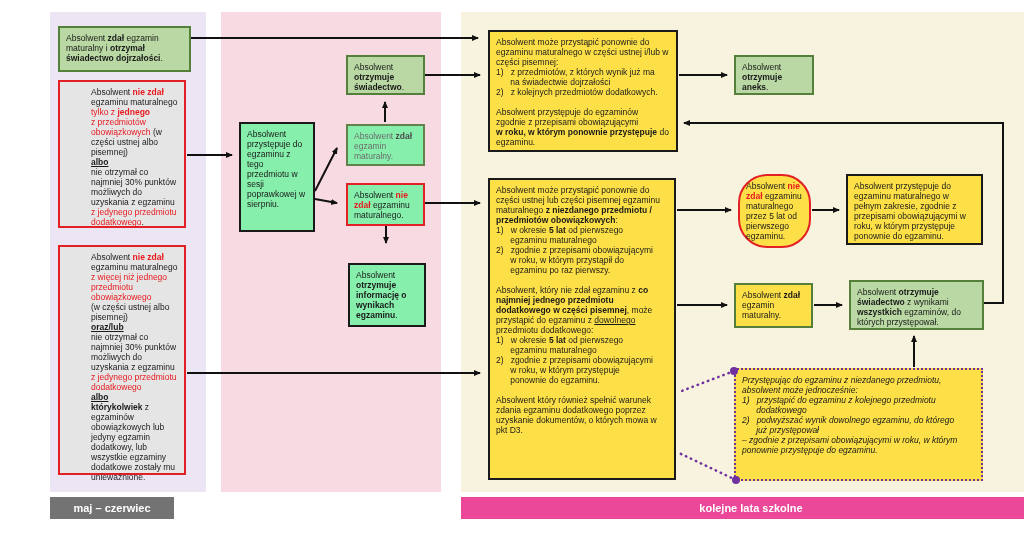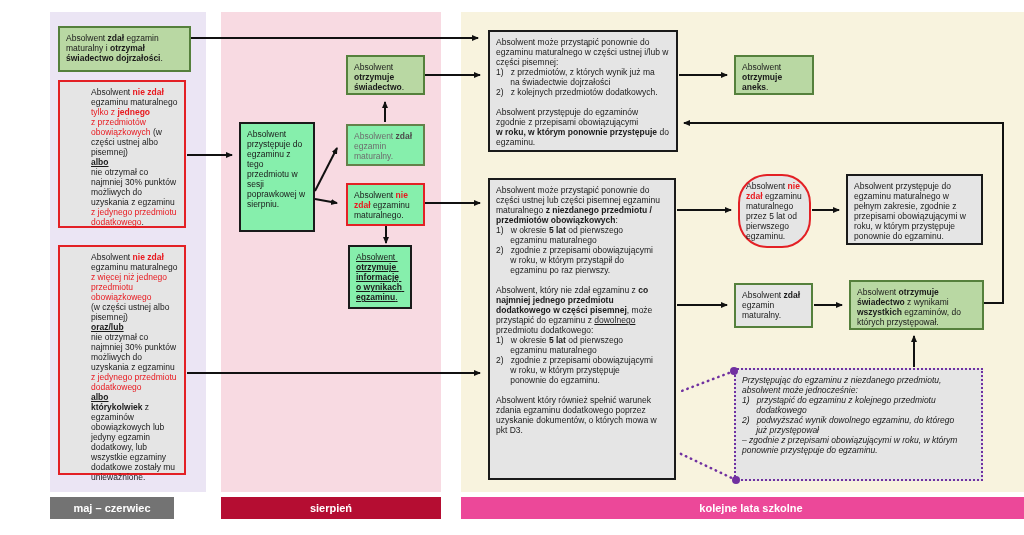--- a/index.html
+++ b/index.html
@@ -15,21 +15,21 @@
   .u{text-decoration:underline;}
   .greenbox{background:#b9d8a3;border:2px solid #55803c;}
   .blackbox{border:2px solid #1a1a1a;}
   .redbox{border:2px solid #e32025;}
   .palegreen{border:2px solid #63824a;color:#6d6d6d;}
   .palegreen .b{color:#4c4c4c;}
   .creamgreen{border:2px solid #55803c;}
   .notebox{border:2px dotted #7030a0;font-style:italic;}
   .bg-lav{background:#e5e5e5;padding-left:31px;}
   .bg-pink{background:#86efac;}
-  .bg-cream{background:#e5e5e5;}
+  .bg-cream{background:#fde047;}
   svg.overlay{position:absolute;left:0;top:0;z-index:5;pointer-events:none;}
 </style>
 </head>
 <body>
 
 <div id="stage">
 
   <div class="colbg" style="left: 14px; width: 156px; background: rgb(235, 229, 244);"></div>
   <div class="colbg" style="left: 185px; width: 220px; background: rgb(248, 218, 226);"></div>
   <div class="colbg" style="left: 425px; width: 580px; background: rgb(248, 243, 222);"></div>
@@ -79,21 +79,21 @@
 </span><span class="b u">oraz/lub</span><span>
 nie otrzymał co najmniej 30% punktów możliwych do uzyskania z egzaminu
 </span><span class="r">z jedynego przedmiotu dodatkowego</span><span>
 </span><span class="b u">albo</span><span>
 </span><span class="b">którykolwiek</span><span> z egzaminów obowiązkowych lub jedyny egzamin dodatkowy, lub wszystkie egzaminy dodatkowe zostały mu unieważnione.</span></div>
 
   <div class="box blackbox bg-pink" style="left:203px;top:122px;width:76px;height:110px;"><span>Absolwent przystępuje do egzaminu z tego przedmiotu w sesji poprawkowej w sierpniu.</span></div>
   <div class="box greenbox" style="left:310px;top:55px;width:79px;height:40px;"><span>Absolwent </span><span class="b">otrzymuje świadectwo</span><span>.</span></div>
   <div class="box palegreen bg-pink" style="left:310px;top:124px;width:79px;height:42px;"><span>Absolwent </span><span class="b">zdał</span><span> egzamin maturalny.</span></div>
   <div class="box redbox bg-pink" style="left:310px;top:183px;width:79px;height:43px;"><span>Absolwent </span><span class="b r">nie zdał</span><span> egzaminu maturalnego.</span></div>
-  <div class="box blackbox bg-pink" style="left:312px;top:245px;width:64px;height:64px;text-decoration:underline;"><span>Absolwent </span><span class="b">otrzymuje informację o wynikach egzaminu</span><span>.</span></div>
+  <div class="box blackbox bg-pink" style="left:312px;top:263px;width:78px;height:64px;"><span>Absolwent </span><span class="b">otrzymuje informację o wynikach egzaminu</span><span>.</span></div>
 
   <div class="box blackbox bg-cream" style="left:452px;top:30px;width:190px;height:122px;"><span>Absolwent może przystąpić ponownie do egzaminu maturalnego w części ustnej i/lub w części pisemnej:
 </span><span>1)   z przedmiotów, z których wynik już ma
       na świadectwie dojrzałości
 </span><span>2)   z kolejnych przedmiotów dodatkowych.
 
 </span><span>Absolwent przystępuje do egzaminów zgodnie z przepisami obowiązującymi
 </span><span class="b">w roku, w którym ponownie przystępuje</span><span> do egzaminu.</span></div>
   <div class="box greenbox" style="left:698px;top:55px;width:80px;height:40px;"><span>Absolwent </span><span class="b">otrzymuje aneks</span><span>.</span></div>
   <div class="box blackbox bg-cream" style="left:452px;top:178px;width:188px;height:302px;"><span>Absolwent może przystąpić ponownie do części ustnej lub części pisemnej egzaminu maturalnego </span><span class="b">z niezdanego przedmiotu / przedmiotów obowiązkowych</span><span>:
@@ -116,16 +116,15 @@
   <div class="box creamgreen bg-cream" style="left:698px;top:283px;width:79px;height:45px;"><span>Absolwent </span><span class="b">zdał</span><span> egzamin maturalny.</span></div>
   <div class="box greenbox" style="left:813px;top:280px;width:135px;height:50px;"><span>Absolwent </span><span class="b">otrzymuje świadectwo</span><span> z wynikami </span><span class="b">wszystkich</span><span> egzaminów, do których przystępował.</span></div>
   <div class="box notebox bg-cream" style="left:698px;top:368px;width:249px;height:113px;"><span>Przystępując do egzaminu z niezdanego przedmiotu, absolwent może jednocześnie:
 </span><span>1)   przystąpić do egzaminu z kolejnego przedmiotu
       dodatkowego
 </span><span>2)   podwyższać wynik dowolnego egzaminu, do którego
       już przystępował
 </span><span>– zgodnie z przepisami obowiązującymi w roku, w którym ponownie przystępuje do egzaminu.</span></div>
 
   <div class="bar" style="left: 14px; width: 124px; background: #737373;">maj – czerwiec</div>
-  <div class="bar" style="left: 185px; width: 220px; background: rgb(181, 13, 50);">sierpień</div>
   <div class="bar" style="left: 425px; width: 580px; background: #ec4899;">kolejne lata szkolne</div>
 
 </div>
 
 </body></html>

